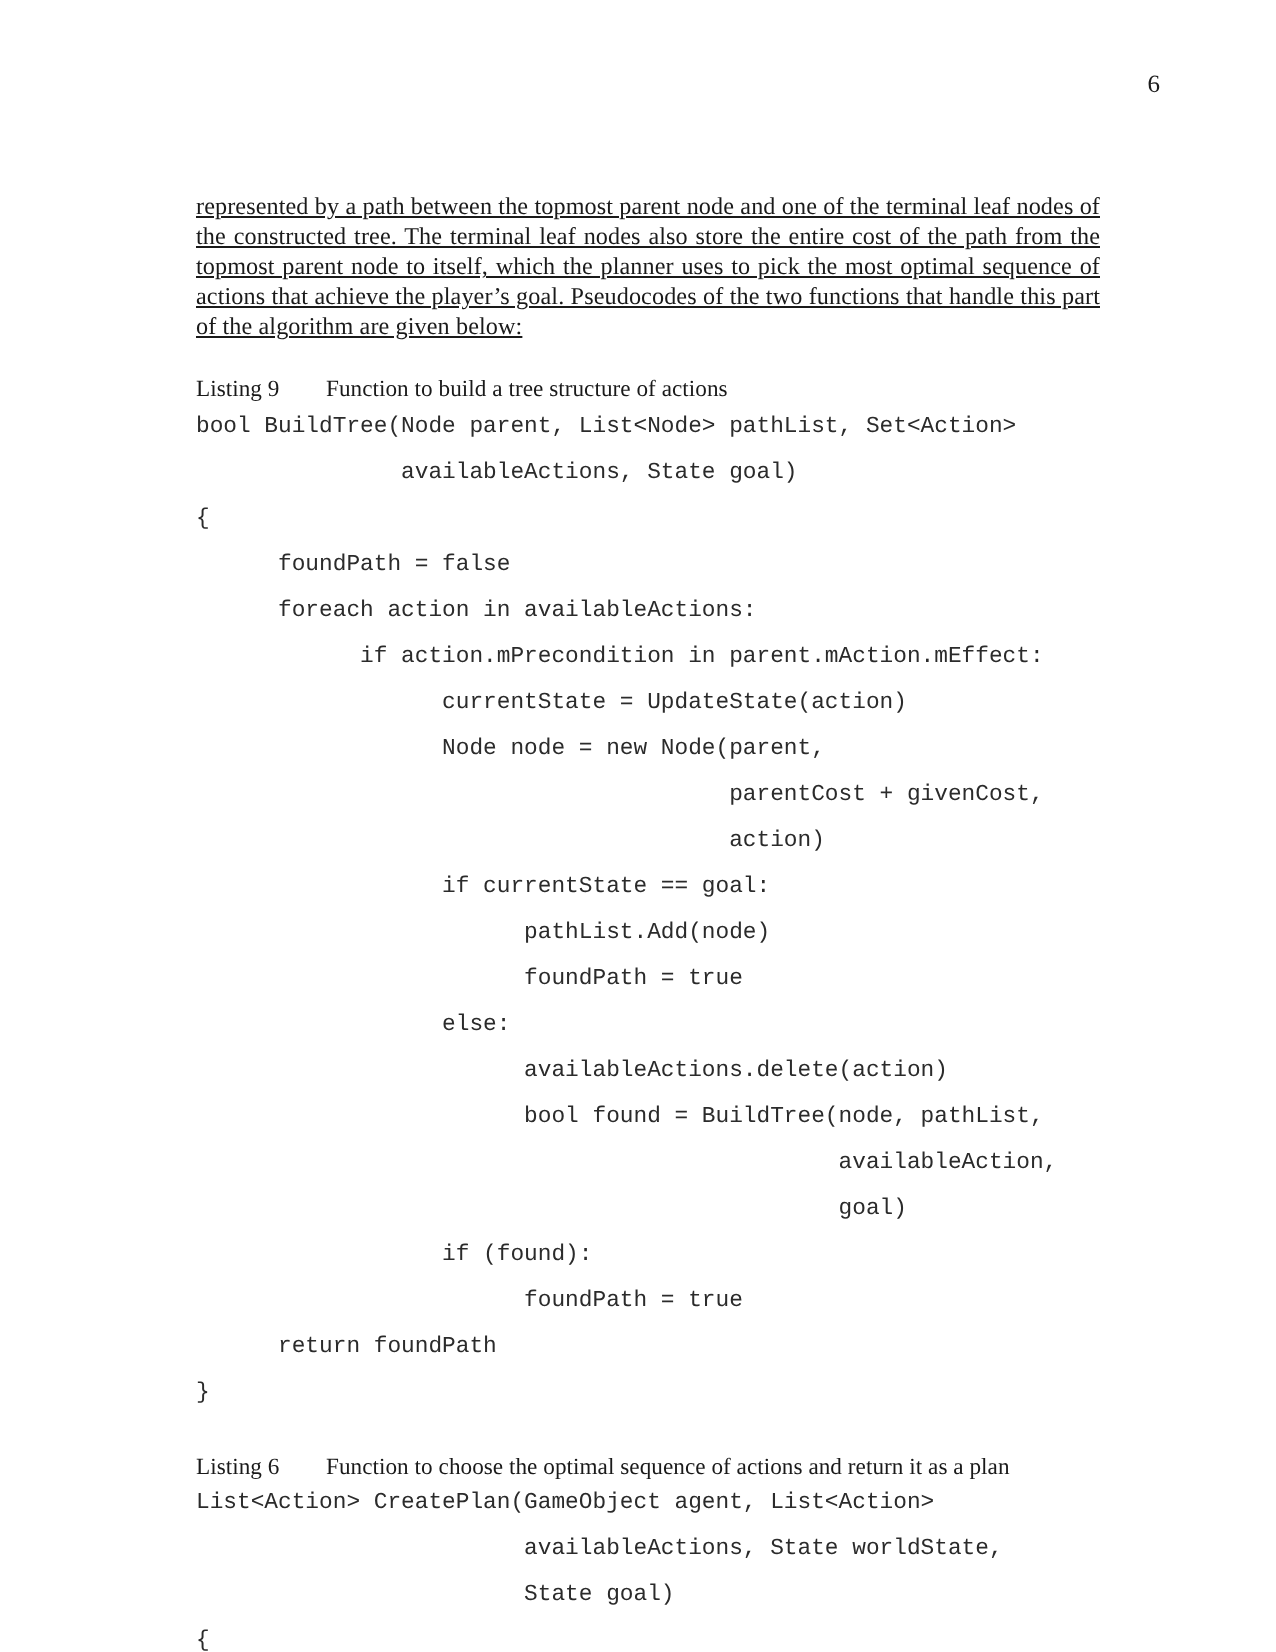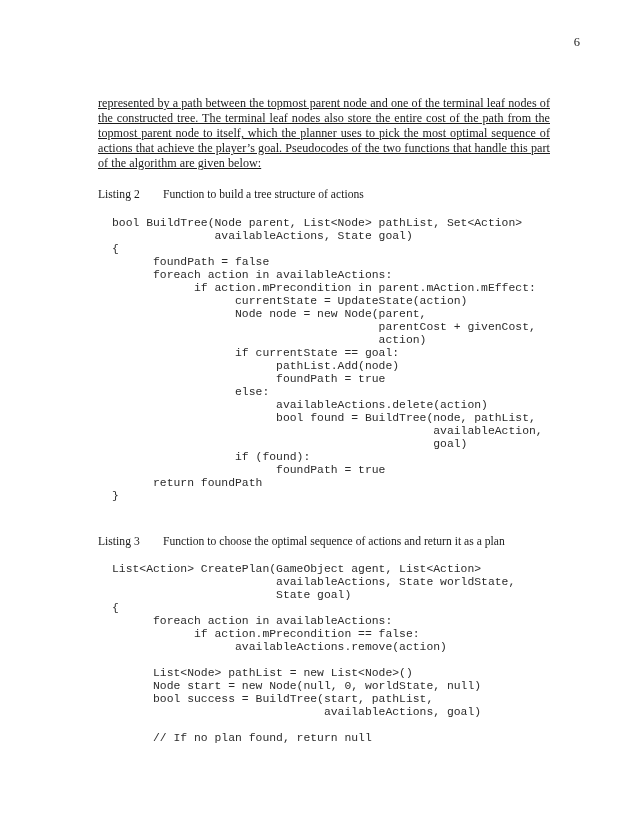--- a/index.html
+++ b/index.html
@@ -46,43 +46,43 @@
     font-size: 11.6px;
     line-height: 14.5px;
     color: #1a1a1a;
     margin: 0;
     white-space: pre;
     letter-spacing: 0.02px;
   }
   .code-block {
     font-family: "Liberation Mono", "DejaVu Sans Mono", monospace;
     font-size: 11.4px;
-    line-height: 13px;
+    line-height: 23px;
     color: #2b2b2b;
-    margin: 14px;
+    margin: 0;
     white-space: pre;
     letter-spacing: 0px;
   }
   .spacer-listing1 { height: 17px; }
   .spacer-listing2 { height: 18px; }
 </style>
 </head>
 <body>
 
 <div class="page">
 
   <div class="page-number">6</div>
 
   <div class="content">
 
     <p class="body-paragraph">represented by a path between the topmost parent node and one of the terminal leaf nodes of the constructed tree. The terminal leaf nodes also store the entire cost of the path from the topmost parent node to itself, which the planner uses to pick the most optimal sequence of actions that achieve the player’s goal. Pseudocodes of the two functions that handle this part of the algorithm are given below:</p>
 
     <div class="spacer-listing1"></div>
 
-    <div class="listing-heading">Listing 2    Function to build a tree structure of actions</div>
+    <div class="listing-heading">Listing 9    Function to build a tree structure of actions</div>
 
     <pre class="code-block">bool BuildTree(Node parent, List&lt;Node&gt; pathList, Set&lt;Action&gt;
                availableActions, State goal)
 {
       foundPath = false
       foreach action in availableActions:
             if action.mPrecondition in parent.mAction.mEffect:
                   currentState = UpdateState(action)
                   Node node = new Node(parent,
                                        parentCost + givenCost,
@@ -95,21 +95,21 @@
                         bool found = BuildTree(node, pathList,
                                                availableAction,
                                                goal)
                   if (found):
                         foundPath = true
       return foundPath
 }</pre>
 
     <div class="spacer-listing2"></div>
 
-    <div class="listing-heading">Listing 3    Function to choose the optimal sequence of actions and return it as a plan</div>
+    <div class="listing-heading">Listing 6    Function to choose the optimal sequence of actions and return it as a plan</div>
 
     <pre class="code-block">List&lt;Action&gt; CreatePlan(GameObject agent, List&lt;Action&gt;
                         availableActions, State worldState,
                         State goal)
 {
       foreach action in availableActions:
             if action.mPrecondition == false:
                   availableActions.remove(action)
 
       List&lt;Node&gt; pathList = new List&lt;Node&gt;()

